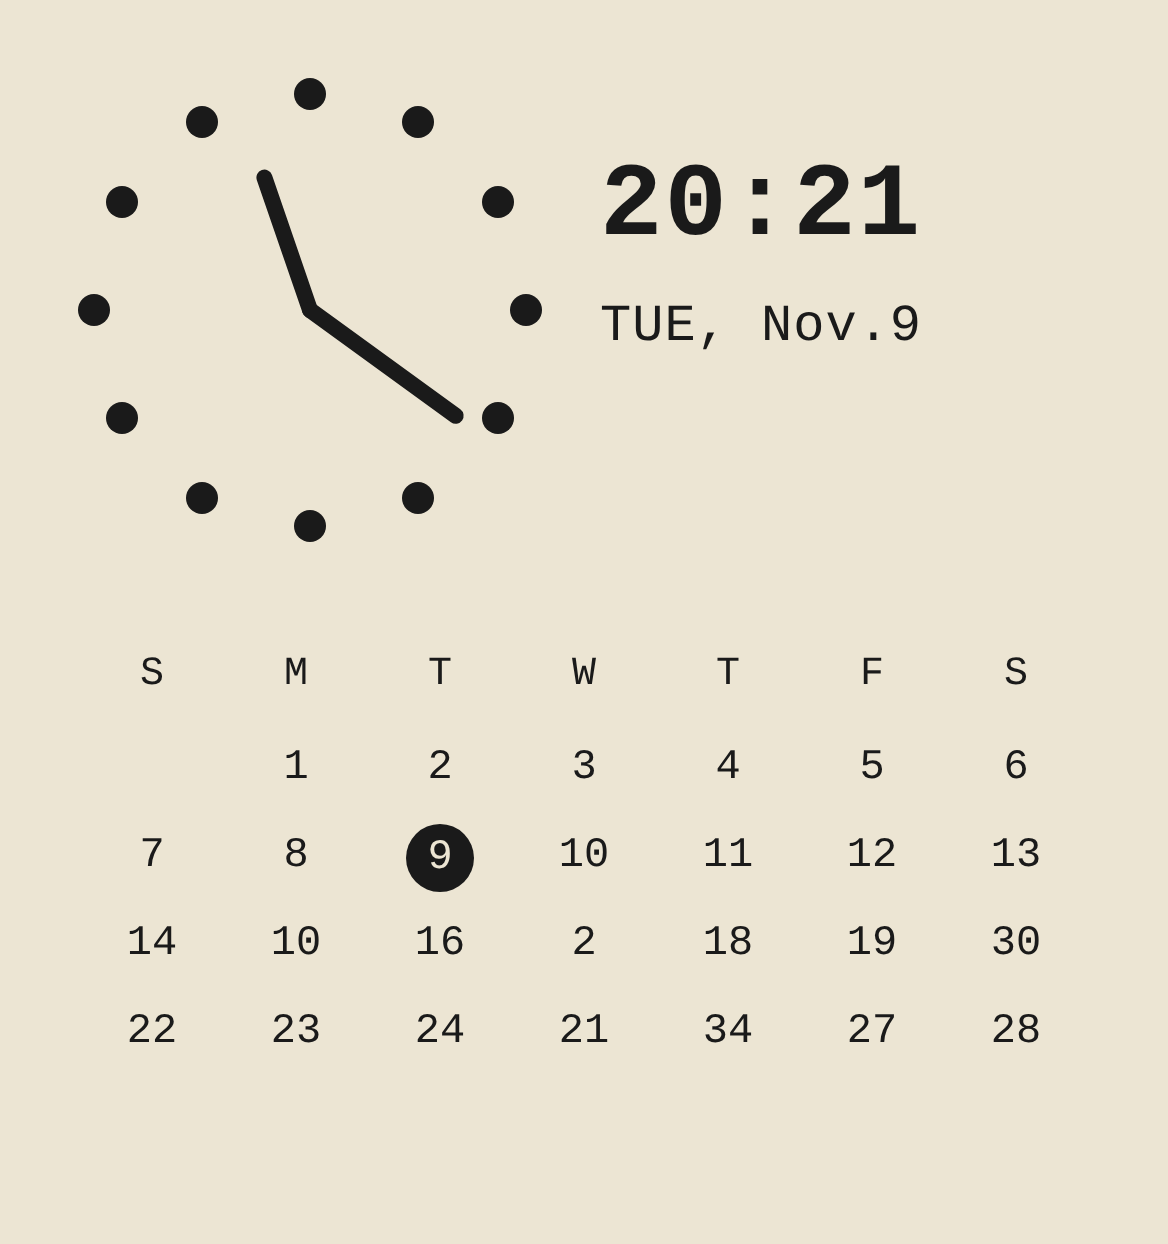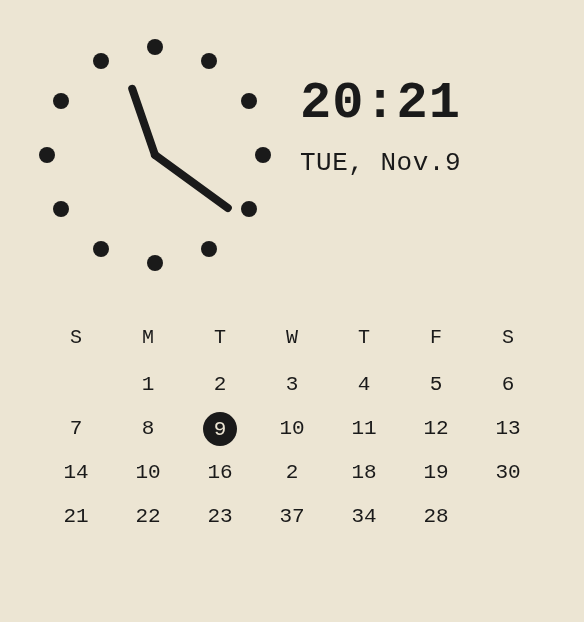--- a/index.html
+++ b/index.html
@@ -148,24 +148,25 @@
       <div class="cal-cell"><span>11</span></div>
       <div class="cal-cell"><span>12</span></div>
       <div class="cal-cell"><span>13</span></div>
       <div class="cal-cell"><span>14</span></div>
       <div class="cal-cell"><span>10</span></div>
       <div class="cal-cell"><span>16</span></div>
       <div class="cal-cell"><span>2</span></div>
       <div class="cal-cell"><span>18</span></div>
       <div class="cal-cell"><span>19</span></div>
       <div class="cal-cell"><span>30</span></div>
-      <div class="cal-cell"><span>21</span></div>
       <div class="cal-cell"><span>22</span></div>
       <div class="cal-cell"><span>23</span></div>
-      <div class="cal-cell"><span>37</span></div>
+      <div class="cal-cell"><span>24</span></div>
+      <div class="cal-cell"><span>21</span></div>
       <div class="cal-cell"><span>34</span></div>
+      <div class="cal-cell"><span>27</span></div>
       <div class="cal-cell"><span>28</span></div>
       <div class="cal-cell"><span></span></div>
       <div class="cal-cell"><span></span></div>
       <div class="cal-cell"><span></span></div>
       <div class="cal-cell"><span></span></div>
     </div>
 </div>
 
 </body></html>

